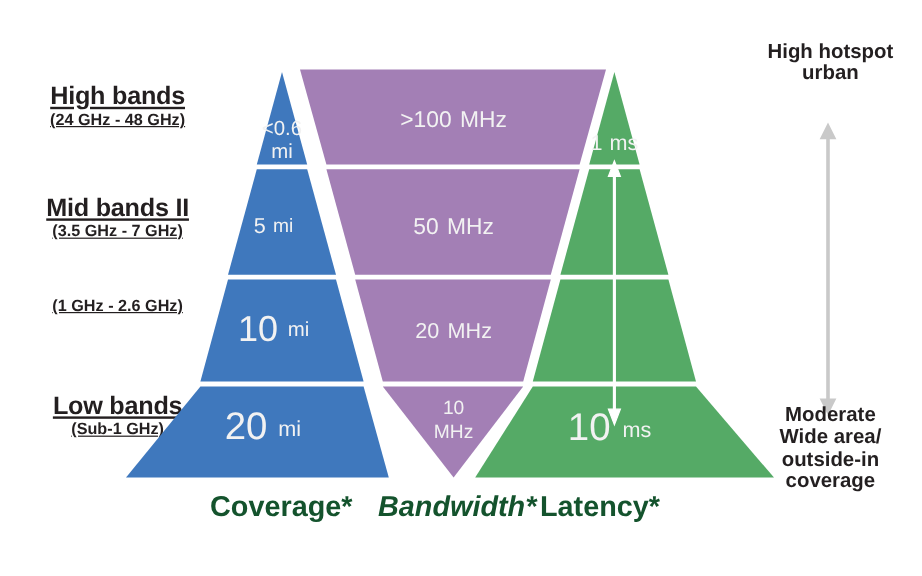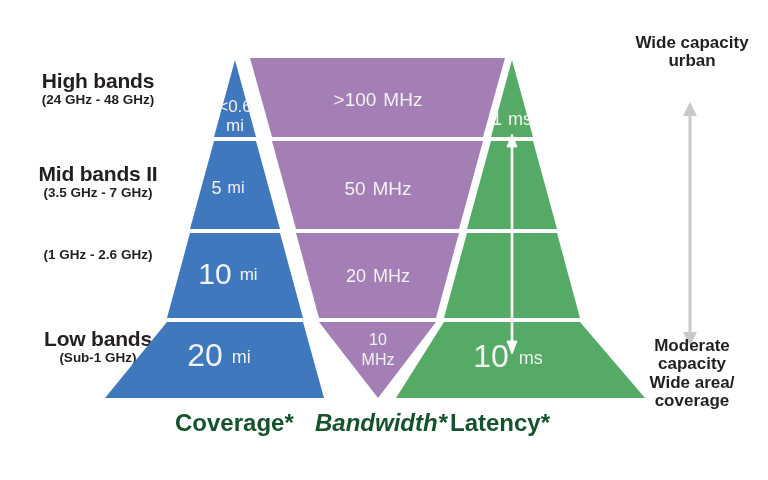--- a/index.html
+++ b/index.html
@@ -17,20 +17,21 @@
   }
 
   
   .band-label {
     position: absolute;
     left: 0;
     width: 196px;
     text-align: center;
     color: #231f20;
     line-height: 1.05;
+    text-decoration: underline;
   }
   .band-label .band-title {
     display: block;
     font-size: 21px;
     font-weight: 700;
     letter-spacing: -0.2px;
     white-space: nowrap;
   }
   .band-label .band-range {
     display: block;
@@ -174,30 +175,30 @@
     <text class="cell-text" x="512" y="120" font-size="18"><tspan>1</tspan><tspan dx="6">ms</tspan></text>
 
     <text class="cell-text" x="508" y="359" font-size="32"><tspan>10</tspan><tspan dx="10" font-size="18">ms</tspan></text>
   </svg>
 
   <div class="axis-label" id="axis-coverage">Coverage*</div>
   <div class="axis-label" id="axis-bandwidth">Bandwidth*</div>
   <div class="axis-label" id="axis-latency">Latency*</div>
 
   <div class="side-note" id="note-top">
-    <div>Wide capacity</div>
+    <div>High hotspot</div>
     <div>urban</div>
   </div>
 
   <svg id="capacity-arrow" viewBox="0 0 60 248">
     <line x1="30" y1="10" x2="30" y2="238" stroke="#c9c9c9" stroke-width="3"></line>
     <polygon points="30,2 23,16 37,16" fill="#c9c9c9"></polygon>
     <polygon points="30,246 23,232 37,232" fill="#c9c9c9"></polygon>
   </svg>
 
   <div class="side-note" id="note-bottom">
     <div>Moderate</div>
-    <div>capacity</div>
     <div>Wide area/</div>
+    <div>outside-in</div>
     <div>coverage</div>
   </div>
 
 </div>
 
 </body></html>

